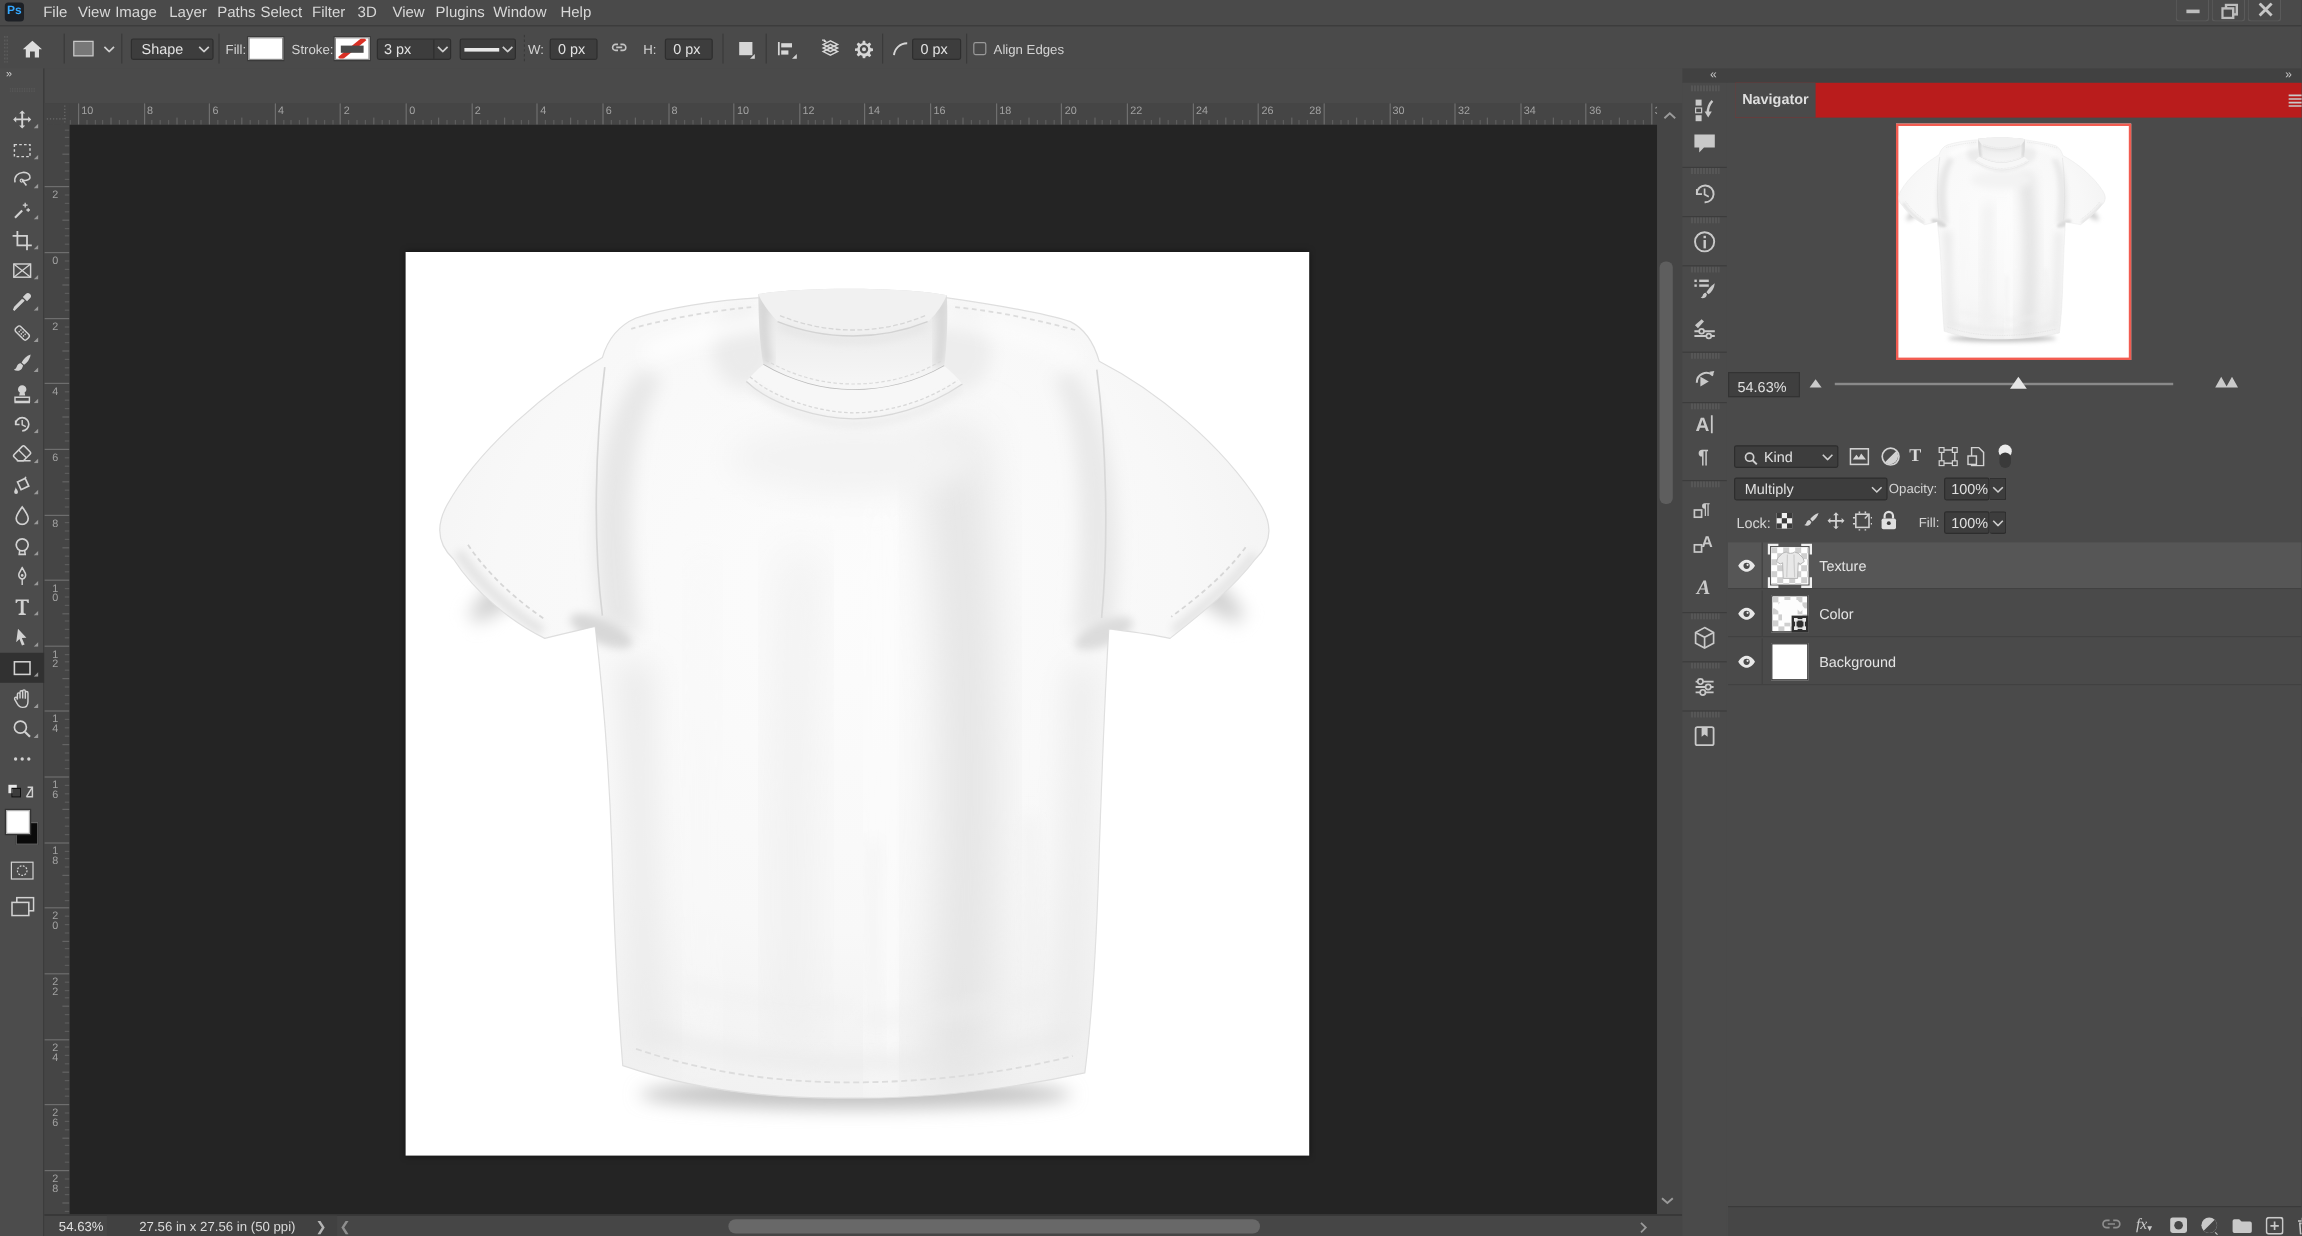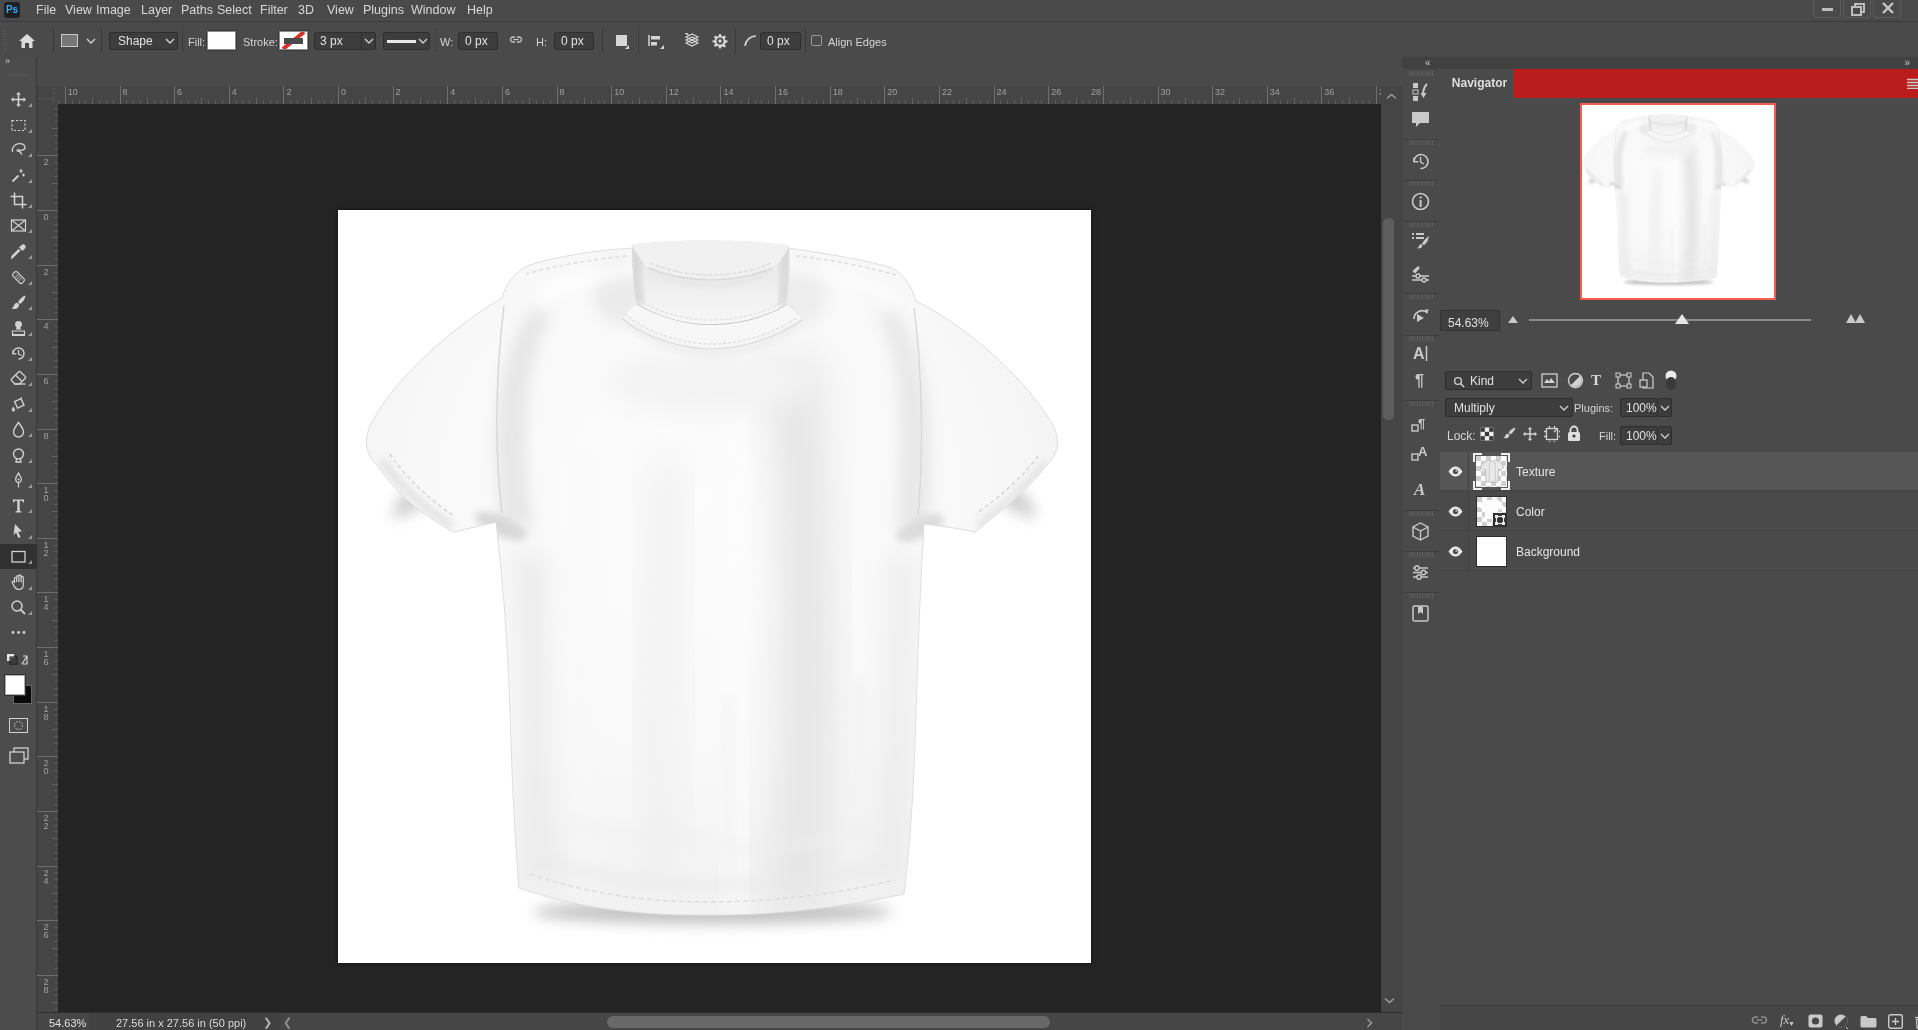--- a/index.html
+++ b/index.html
@@ -1113,21 +1113,21 @@
             <rect x="3.2" y="7" width="9.6" height="13" rx="4.8" fill="#3a3a3a"></rect>
           </svg>
       </div>
 
       <div class="combo" style="left:5px;top:64px;width:128px;height:19px">
         <span style="position:absolute;left:8px;top:2px">Multiply</span>
         <svg class="abs" style="left:113px;top:6px" width="10" height="6">
             <path d="M1 1 L5 5 L9 1" stroke="#cfcfcf" stroke-width="1.3" fill="none"></path>
           </svg>
       </div>
-      <div class="abs" style="left:134px;top:68px;font-size:11px;color:#d4d4d4">Plugins:</div>
+      <div class="abs" style="left:134px;top:68px;font-size:11px;color:#d4d4d4">Opacity:</div>
       <div class="combo" style="left:180px;top:64px;width:38px;height:19px">
           <span style="position:absolute;left:5px;top:2px">100%</span>
         </div>
       <div class="combo" style="left:218px;top:64px;width:14px;height:19px;border-left:none">
           <svg class="abs" style="left:2px;top:6px" width="10" height="6">
             <path d="M1 1 L5 5 L9 1" stroke="#cfcfcf" stroke-width="1.3" fill="none"></path>
           </svg>
         </div>
 
       <div class="abs" style="left:7px;top:95px;font-size:12px;color:#d4d4d4">Lock:</div>

